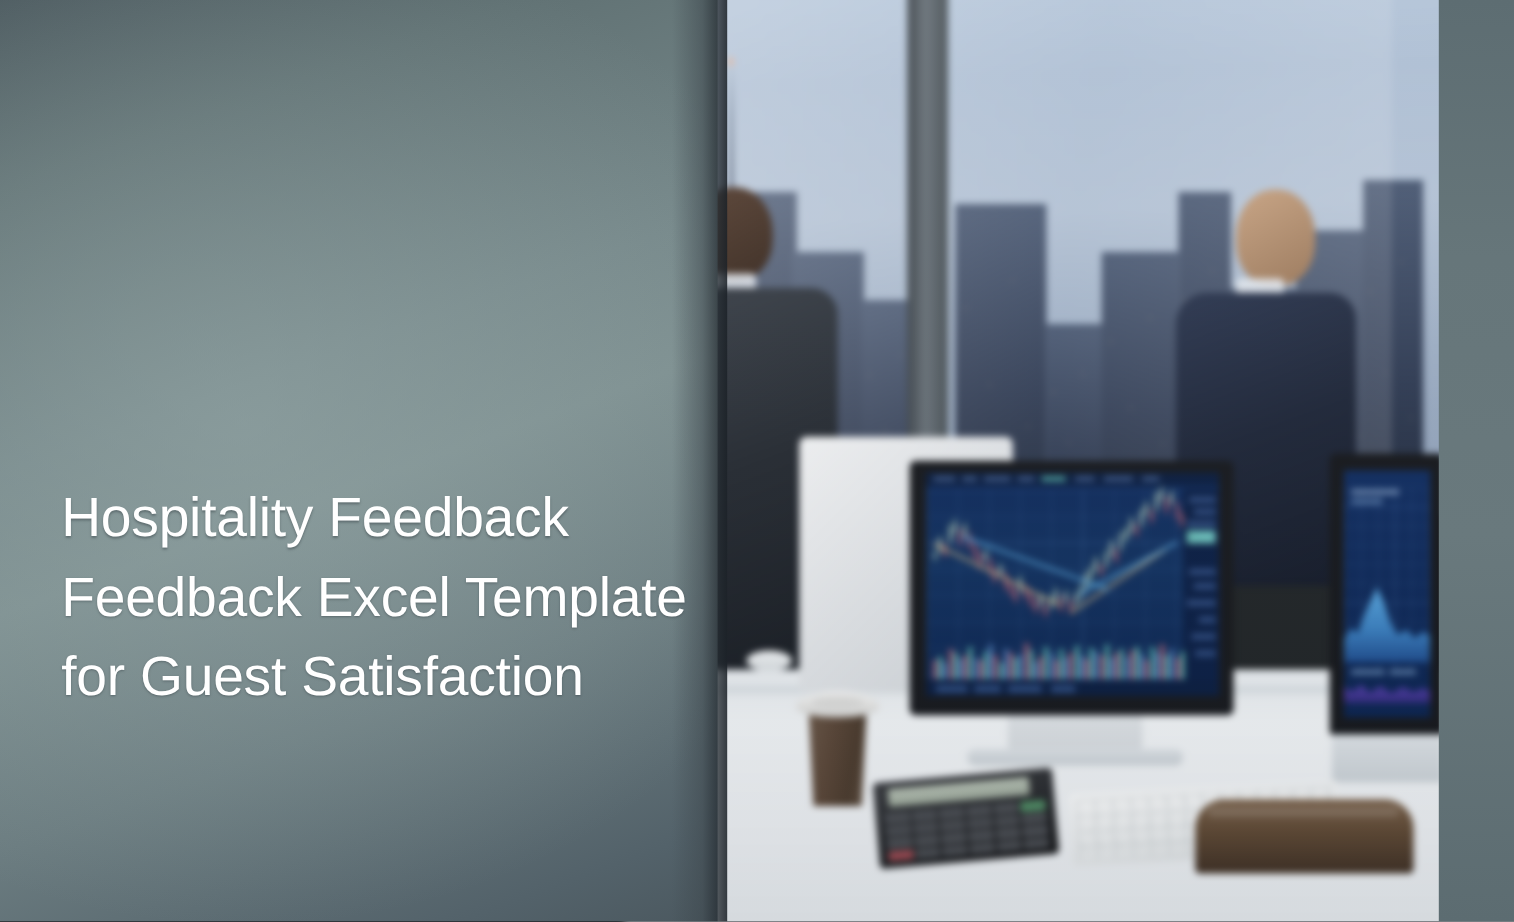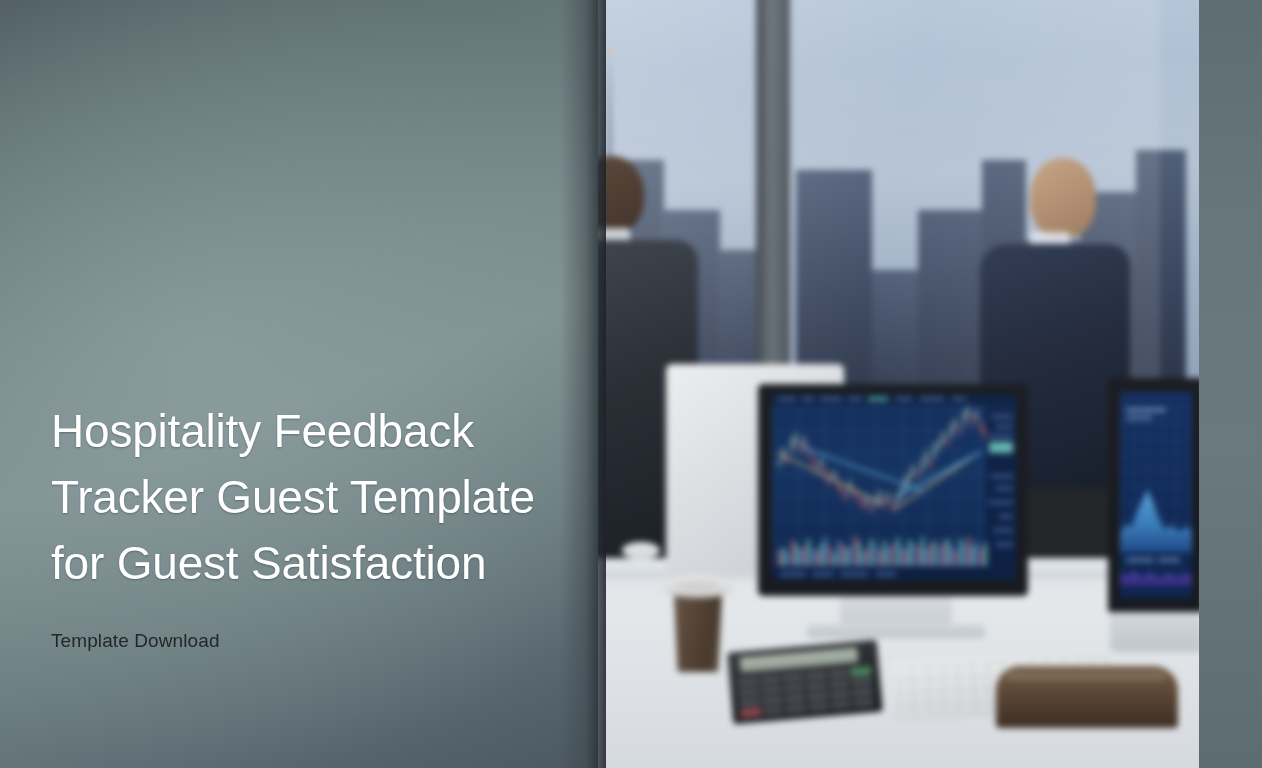--- a/index.html
+++ b/index.html
@@ -571,21 +571,20 @@
       <div class="chair-hl"></div>
 
     </div>
     <div class="photo-veil"></div>
   </div>
 
   <div class="left-panel"></div>
   <div class="panel-feather"></div>
 
   <div class="content">
-    <h1 class="title">Hospitality Feedback Tracker Guest Template for Guest Satisfaction</h1>
+    <h1 class="title">Hospitality Feedback Feedback Excel Template for Guest Satisfaction</h1>
     <div class="sub-wrap">
-      <p class="subtitle2">Template Download</p>
     </div>
   </div>
 
   <div class="right-band"></div>
 
 </div>
 
 </body></html>

